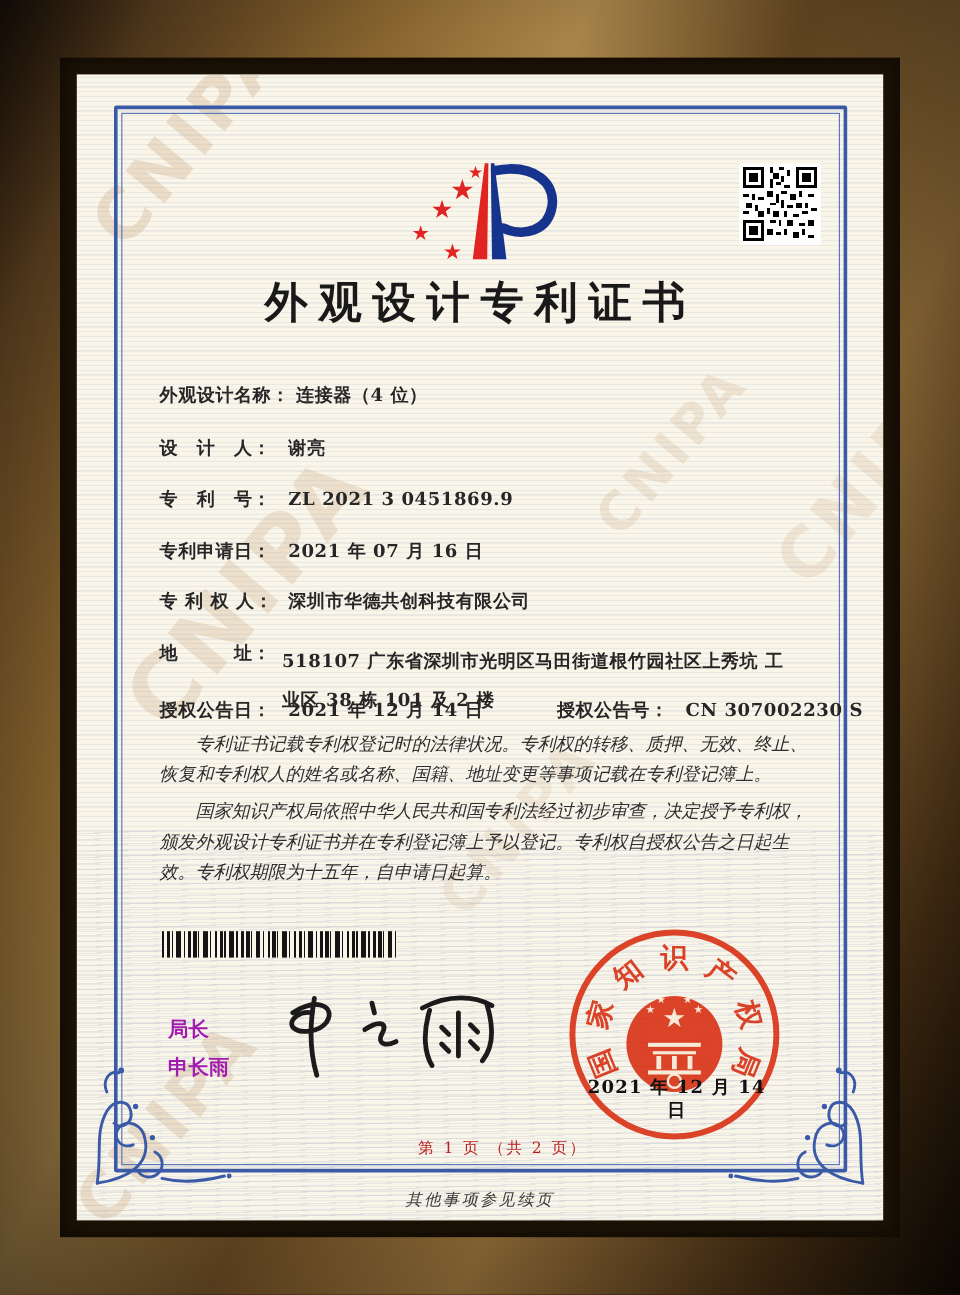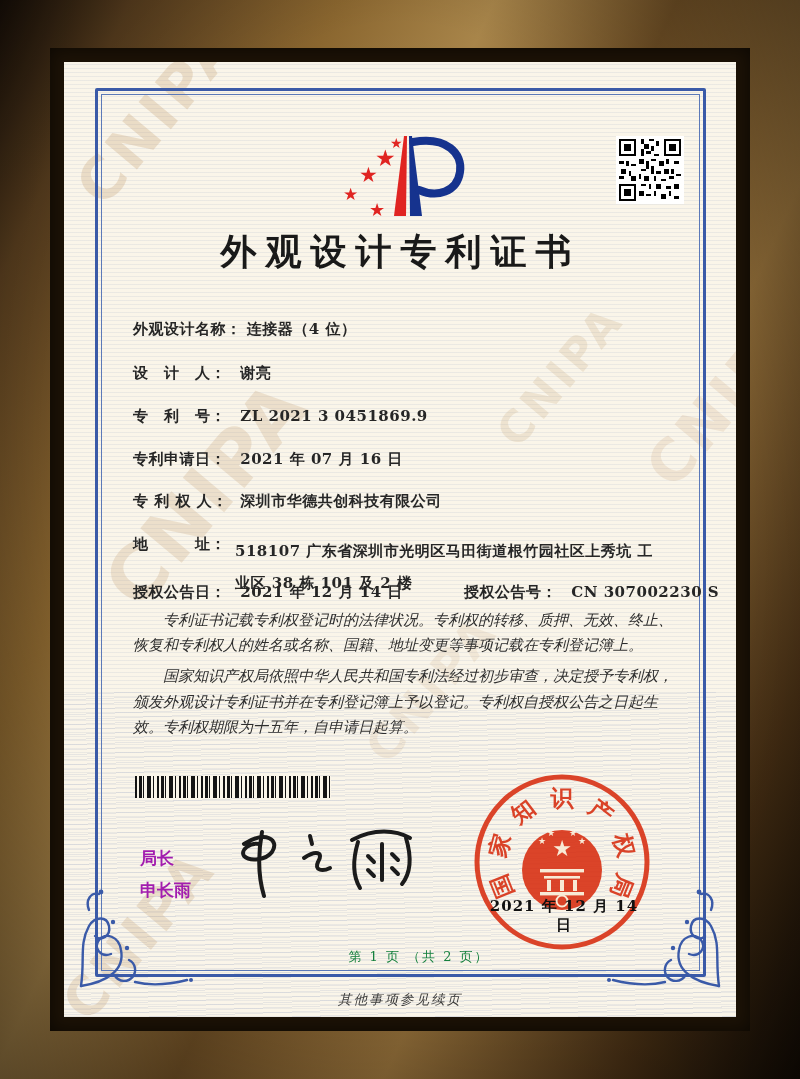--- a/index.html
+++ b/index.html
@@ -69,21 +69,21 @@
   .officer{position:absolute;left:76px;top:780px;font-family:"DejaVu Sans","Liberation Sans",sans-serif;
     font-size:17px;font-weight:bold;color:#a21caf;line-height:32px;}
   .signature{position:absolute;left:150px;top:756px;width:210px;height:86px;}
   .seal{position:absolute;left:406px;top:708px;width:184px;height:184px;}
   .seal-date{
     position:absolute;left:420px;top:835px;width:160px;text-align:center;
     font-size:15px;font-weight:bold;color:#111;letter-spacing:1px;
   }
   .page-footer{
     position:absolute;left:31px;top:886px;width:648px;text-align:center;
-    font-size:13px;letter-spacing:2px;color:#15803d;
+    font-size:13px;letter-spacing:2px;color:#b91c1c;
   }
   .cont-note{
     position:absolute;left:0;top:929px;width:672px;text-align:center;
     font-size:13.5px;letter-spacing:2px;color:#3a3a3a;font-style:italic;
   }
 </style>
 </head>
 <body>
 
 <div id="stage">

